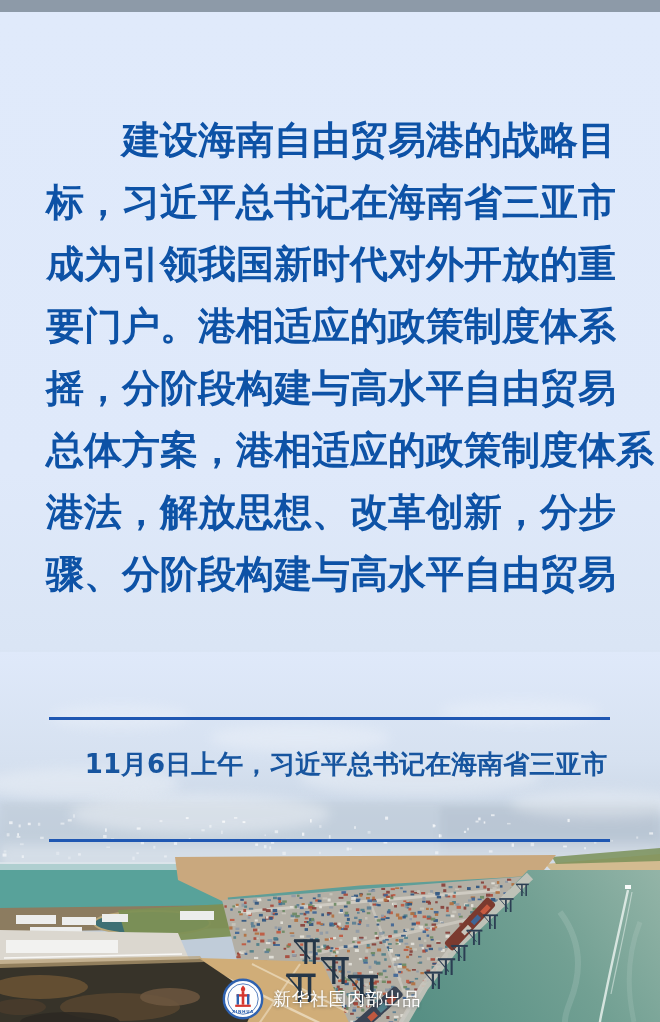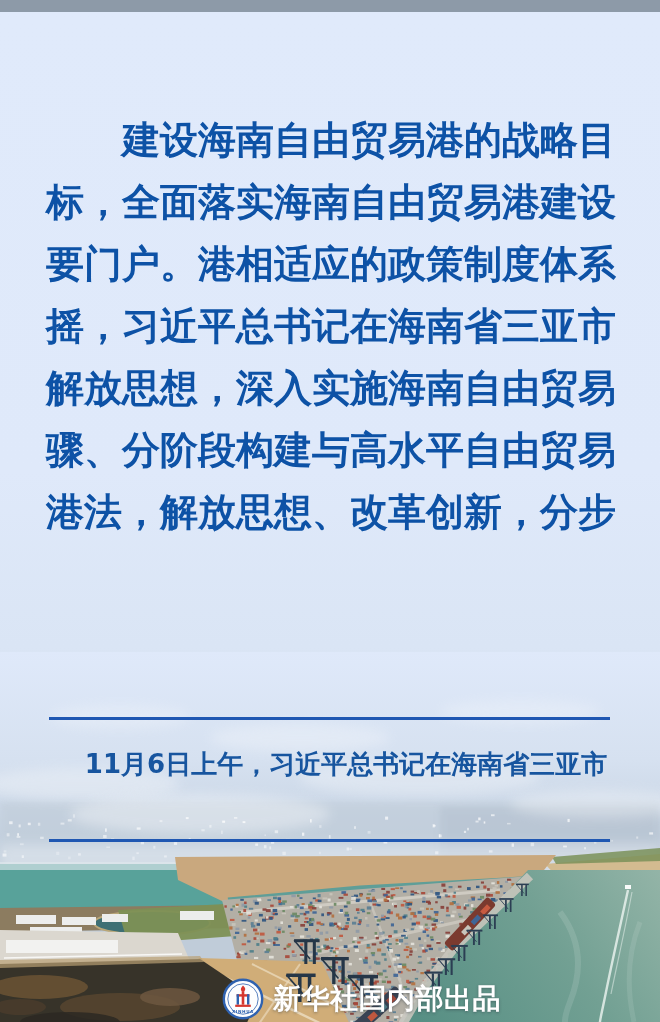--- a/index.html
+++ b/index.html
@@ -36,39 +36,40 @@
   
   .photo{position:absolute;left:0;top:640px;width:660px;height:382px;z-index:1;}
   .photo svg{display:block;}
   
   .footer{
     position:absolute;left:222px;top:964px;height:46px;z-index:3;
     display:flex;align-items:center;gap:9px;
   }
   .footer .logo{width:42px;height:42px;flex:0 0 auto;}
   .footer .credit{
-    color:#ffffff;font-weight:bold;font-size:28px;letter-spacing:0.5px;
+    color:#ffffff;font-weight:normal;font-size:18px;letter-spacing:0.5px;
     font-family:"DejaVu Sans","Liberation Sans",sans-serif;
     text-shadow:0 1px 3px rgba(40,50,60,.45);
     white-space:nowrap;
   }
 </style>
 </head>
 <body>
 
 <div class="poster">
 
   <div class="quote">
     <div class="qline">　　建设海南自由贸易港的战略目</div>
-    <div class="qline">标，全面落实海南自由贸易港建设</div>
+    <div class="qline">标，习近平总书记在海南省三亚市</div>
+    <div class="qline">成为引领我国新时代对外开放的重</div>
     <div class="qline">要门户。港相适应的政策制度体系</div>
-    <div class="qline">摇，习近平总书记在海南省三亚市</div>
-    <div class="qline">解放思想，深入实施海南自由贸易</div>
+    <div class="qline">摇，分阶段构建与高水平自由贸易</div>
+    <div class="qline">总体方案，港相适应的政策制度体系</div>
+    <div class="qline">港法，解放思想、改革创新，分步</div>
     <div class="qline">骤、分阶段构建与高水平自由贸易</div>
-    <div class="qline">港法，解放思想、改革创新，分步</div>
   </div>
 
   <div class="divider divider-top"></div>
 
   <div class="caption">
     <div>11月6日上午，习近平总书记在海南省三亚市</div>
   </div>
 
   <div class="divider divider-bottom"></div>
 

